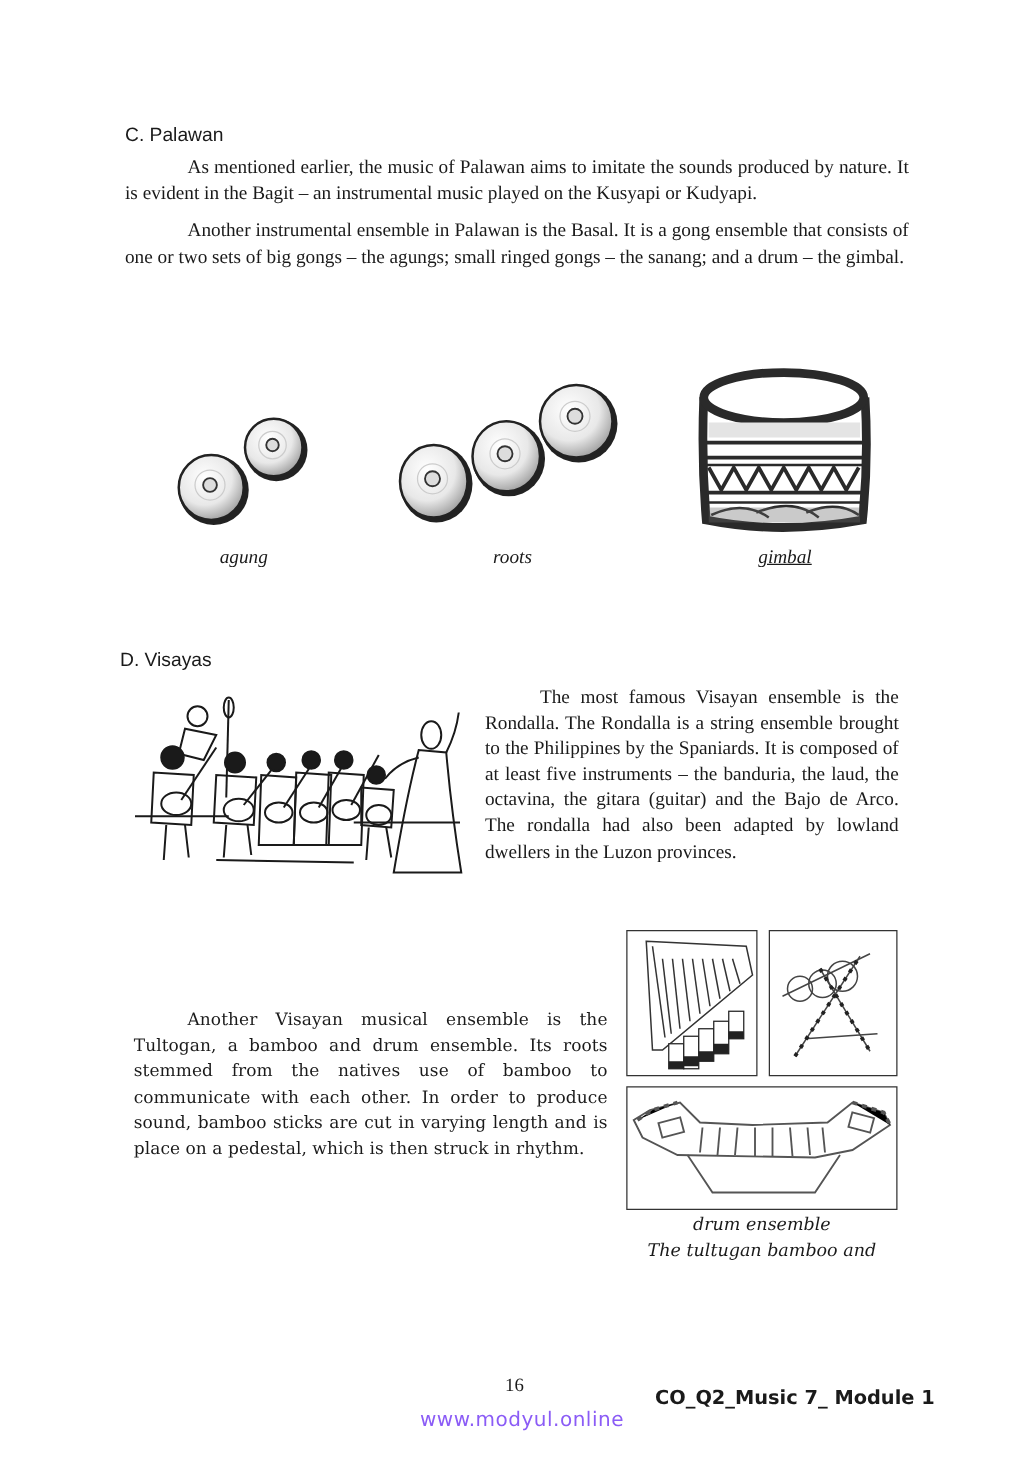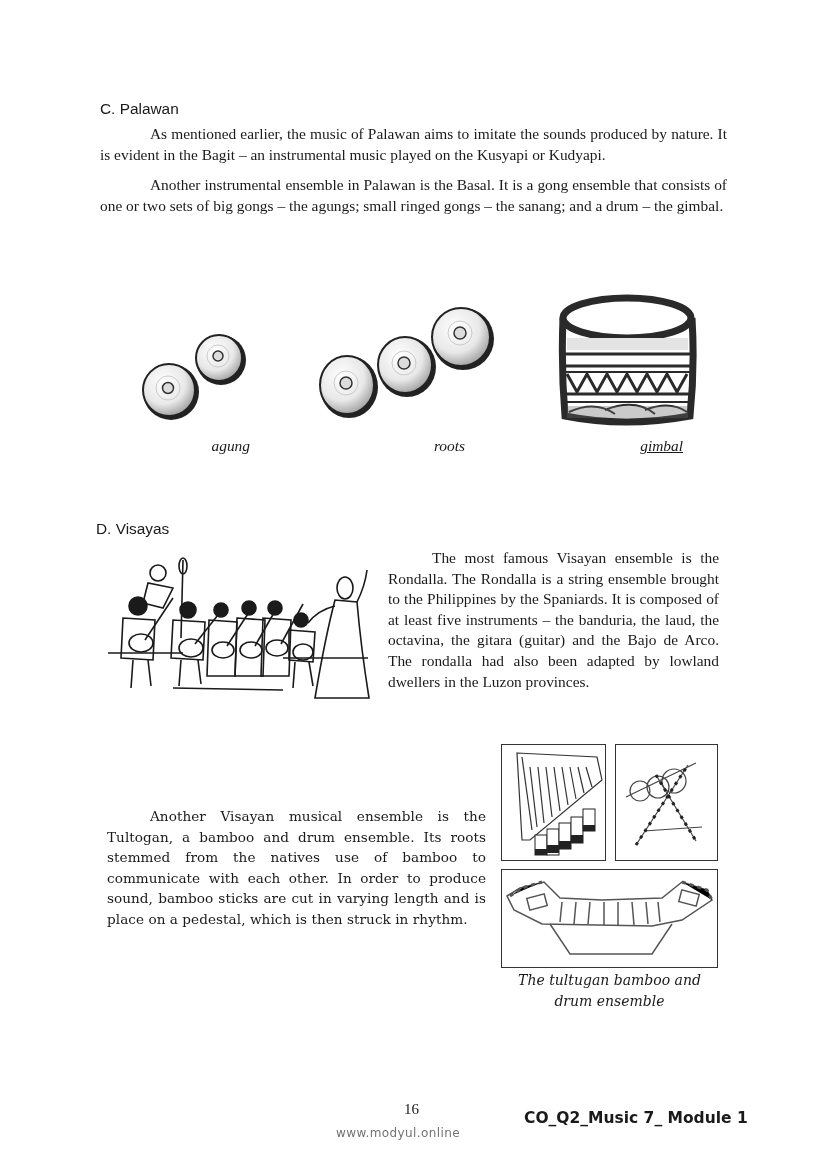--- a/index.html
+++ b/index.html
@@ -2,26 +2,26 @@
 <html><head>
   <meta charset="utf-8">
   <style>
     html, body { margin: 0; padding: 0; background: #ffffff; }
     body { width: 826px; height: 1169px; position: relative; overflow: hidden; color: #1a1a1a; }
     .body-text { font-family: "Liberation Serif", "DejaVu Serif", serif; font-size: 15.4px; line-height: 20.6px; text-align: justify; }
     .body-text2 { font-family: "DejaVu Serif", serif; font-size: 13.6px; line-height: 20.6px; text-align: justify; letter-spacing: 0.05px; }
     .abs { position: absolute; }
     .heading { font-family: Liberation Sans, sans-serif; font-size: 15.4px; }
     .para { text-indent: 50px; margin: 0; }
-    .caption { font-family: "Liberation Serif", serif; font-style: italic; font-size: 15.4px; text-align: right; }
+    .caption { font-family: "Liberation Serif", serif; font-style: italic; font-size: 15.4px; text-align: center; }
     .caption2 { font-family: "DejaVu Serif", serif; font-style: italic; font-size: 14px; text-align: center; line-height: 21px; }
     .framebox { position: absolute; border: 1.6px solid #333; background: #fff; box-sizing: border-box; }
     .footer-page { font-family: "Liberation Serif", serif; font-size: 15px; }
     .footer-code { font-family: "DejaVu Sans", sans-serif; font-weight: bold; font-size: 15.5px; }
-    .watermark { font-family: "DejaVu Sans", sans-serif; font-size: 12px; color: #737373; letter-spacing: 0.4px; }
+    .watermark { font-family: "DejaVu Sans", sans-serif; font-size: 16px; color: #8b5cf6; letter-spacing: 0.4px; }
   </style>
 </head>
 <body>
 
 <div class="abs heading" style="left:100px; top:100px;">C.  Palawan</div>
 
 <div class="abs body-text" style="left:100px; top:124px; width:627px;">
   <p class="para" style="margin-bottom:10px;">As mentioned earlier, the music of Palawan aims to imitate the sounds produced by nature. It is evident in the Bagit – an instrumental music played on the Kusyapi or Kudyapi.</p>
   <p class="para">Another instrumental ensemble in Palawan is the Basal. It is a gong ensemble that consists of one or two sets of big gongs – the agungs; small ringed gongs – the sanang; and a drum – the gimbal.</p>
 </div>
@@ -225,19 +225,19 @@
       <path d="M48 54 L68 84 L150 84 L170 54"></path>
     </g>
     <g stroke="#555" stroke-width="3" stroke-dasharray="4 4">
       <path d="M8 26 L20 18 L40 12"></path>
       <path d="M180 12 L205 20 L210 30"></path>
     </g>
   </svg>
 </div>
 
 <div class="abs caption2" style="left:501px; top:970px; width:217px;">
+  <div>drum ensemble</div>
   <div>The tultugan bamboo and</div>
-  <div>drum ensemble</div>
 </div>
 
 <div class="abs footer-page" style="left:404px; top:1101px;">16</div>
 <div class="abs footer-code" style="left:524px; top:1109px;">CO_Q2_Music 7_ Module 1</div>
 <div class="abs watermark" style="left:336px; top:1126px;">www.modyul.online</div>
 
 </body></html>

